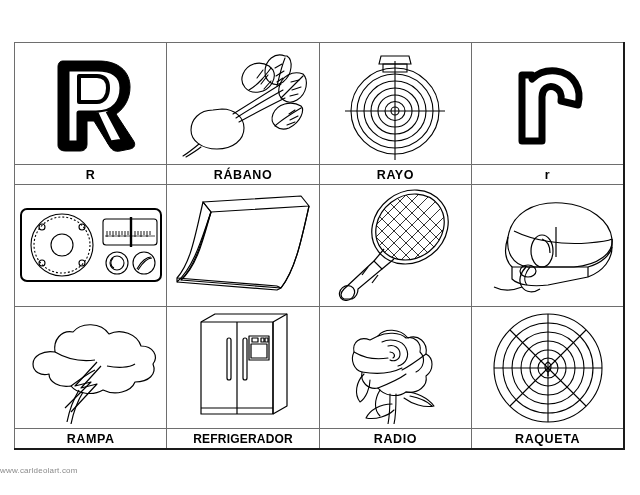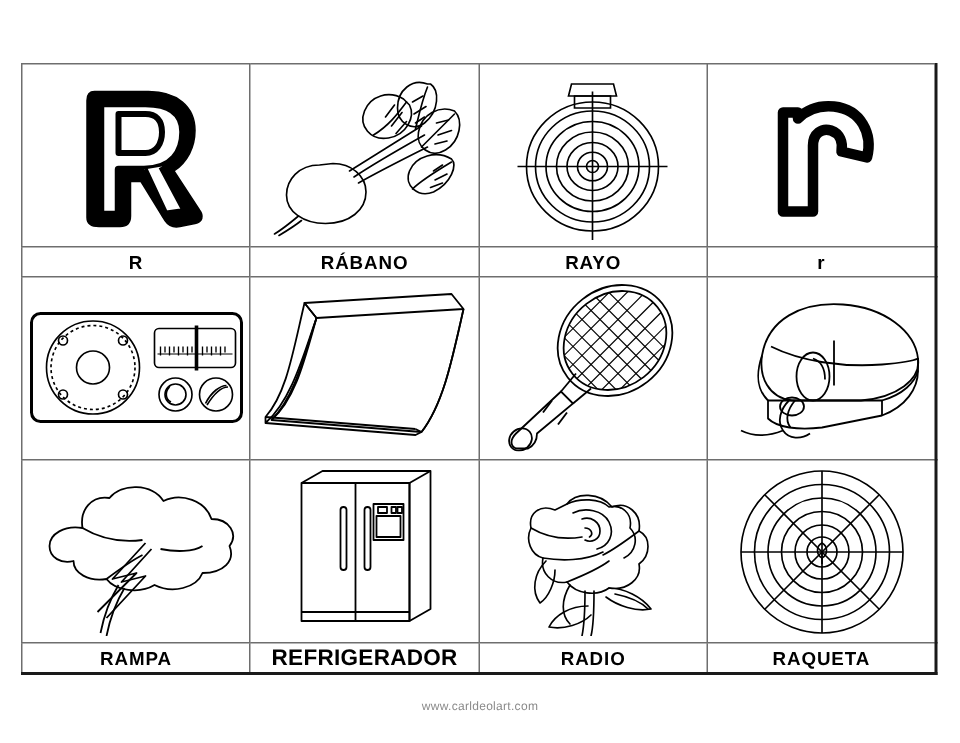--- a/index.html
+++ b/index.html
@@ -51,35 +51,34 @@
   .label-cell {
     height: 18px;
     font-weight: bold;
     font-size: 12.5px;
     letter-spacing: 0.6px;
     color: #000000;
     line-height: 18px;
     white-space: nowrap;
   }
   .label-cell.small {
-    font-size: 15px;
+    font-size: 12px;
     letter-spacing: 0.2px;
   }
   .art {
     display: block;
     margin: 0 auto;
   }
 
   
   #credit {
     position: absolute;
     left: 0;
     top: 466px;
     width: 640px;
-    text-align: center;
     font-size: 8px;
     color: #8a8a8a;
     font-family: "Liberation Sans", sans-serif;
     letter-spacing: 0.2px;
   }
 </style>
 </head>
 <body>
 
 <div id="sheet">

